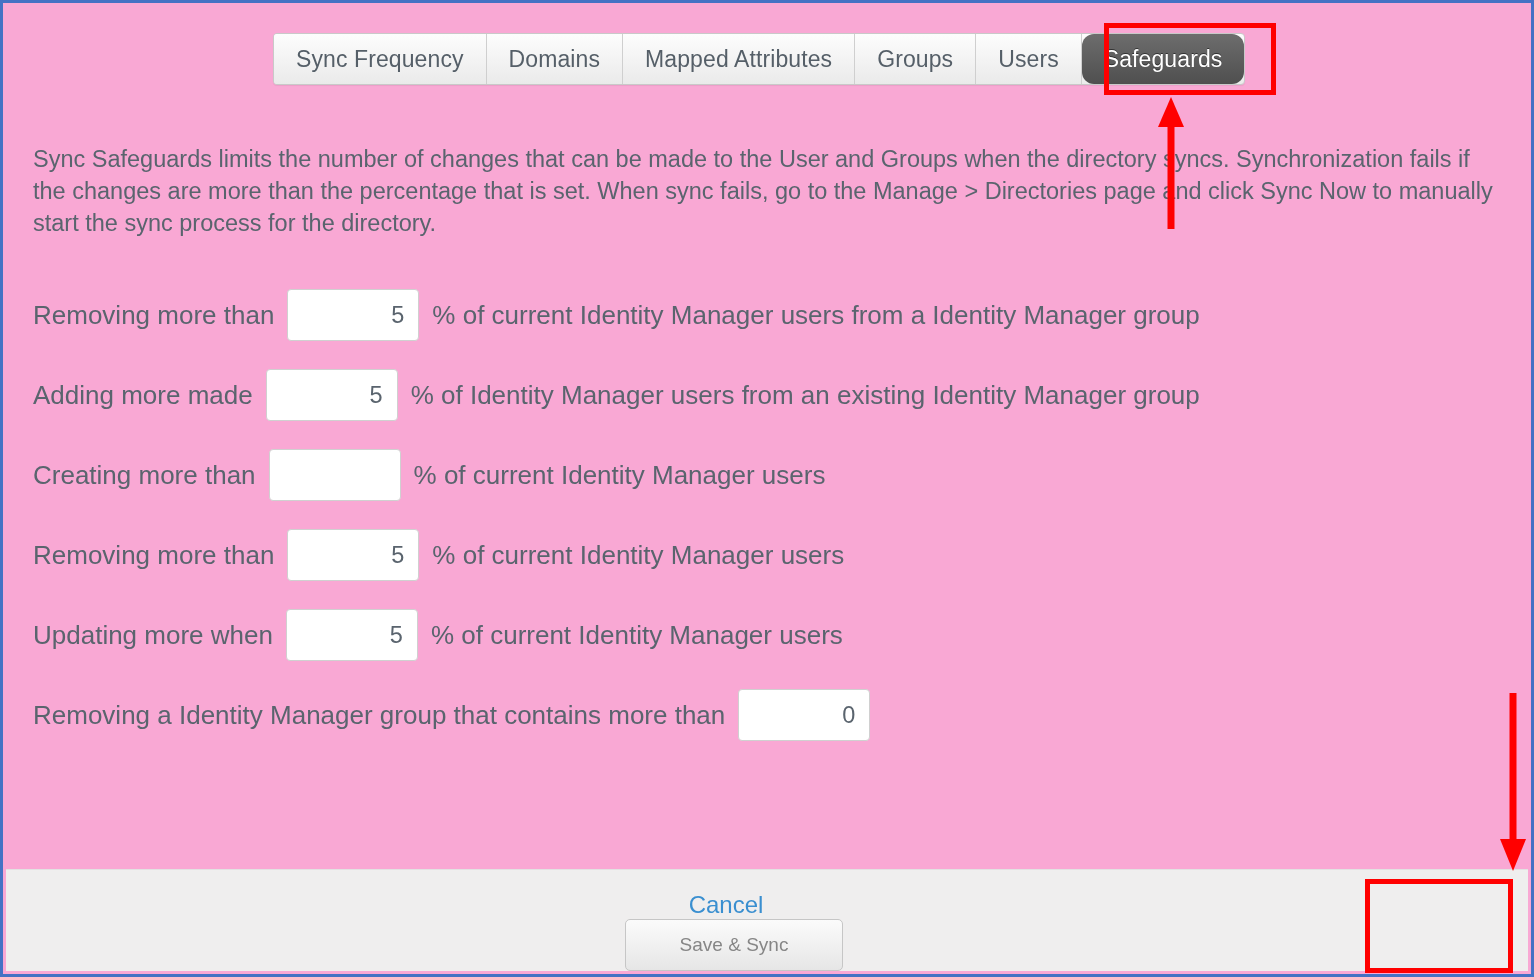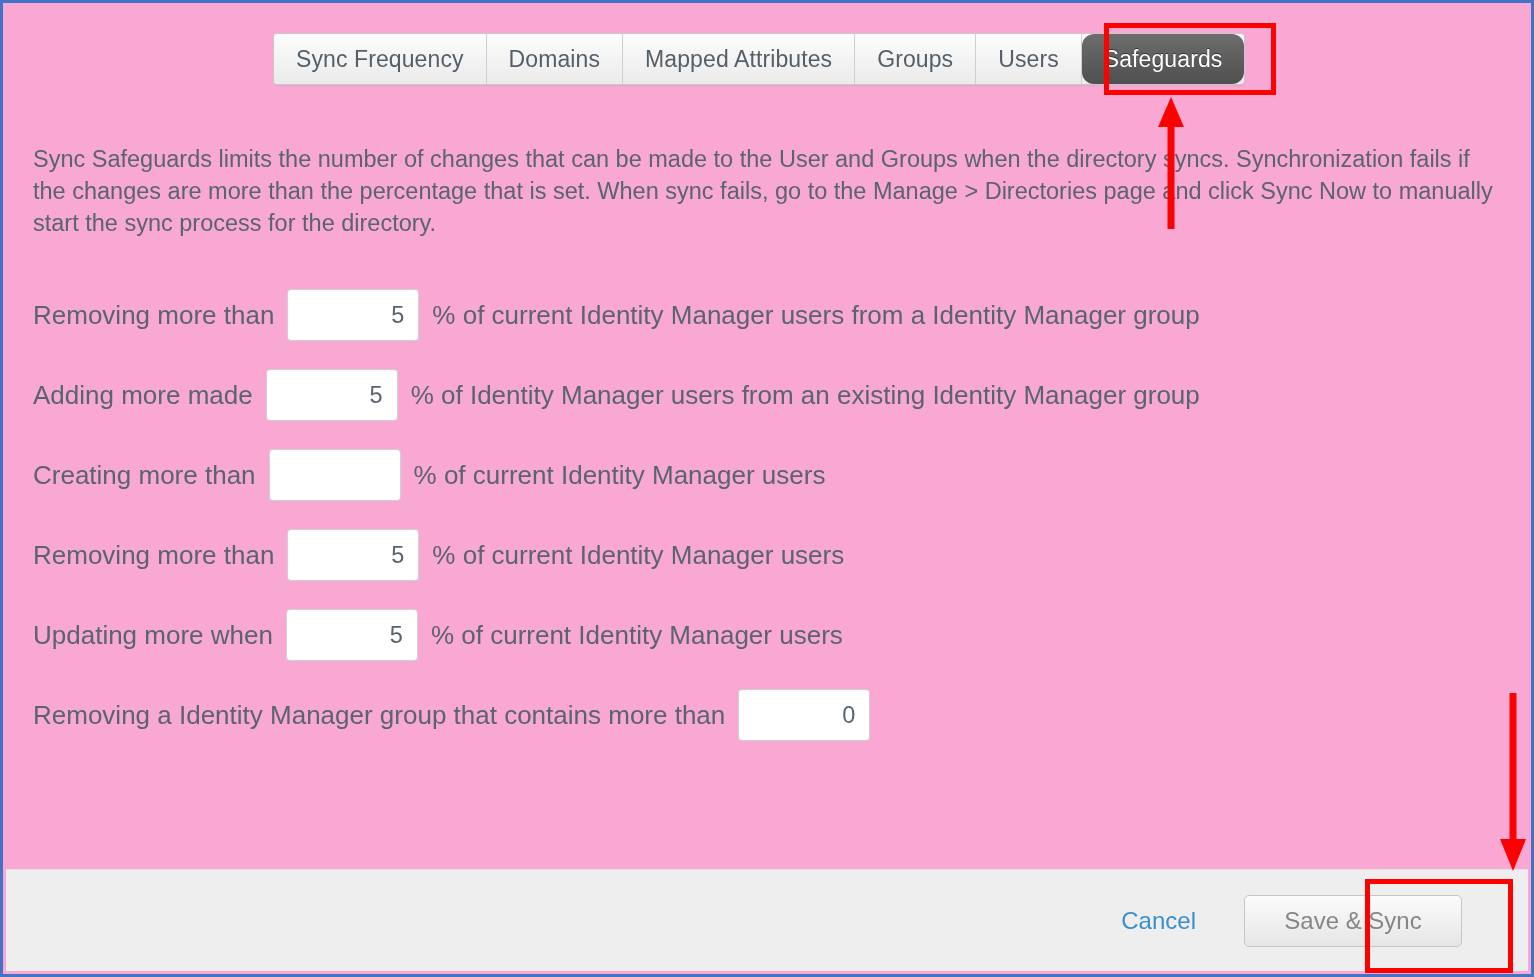--- a/index.html
+++ b/index.html
@@ -121,30 +121,31 @@
     right: 3px;
     top: 866px;
     bottom: 3px;
     background: #efeeee;
     border-top: 1px solid #e2e2e2;
     display: flex;
     align-items: center;
     justify-content: flex-end;
     padding-right: 34px;
     box-sizing: border-box;
+    flex-direction: column;
   }
   .cancel-link {
     font-size: 24px;
     color: #3a8fd0;
     cursor: pointer;
     margin-right: 48px;
   }
   .btn {
     font-family: "Liberation Sans", sans-serif;
-    font-size: 24px;
+    font-size: 19px;
     border-radius: 5px;
     cursor: pointer;
     box-sizing: border-box;
     display: flex;
     align-items: center;
     justify-content: center;
   }
   .btn-secondary {
     width: 218px;
     height: 52px;

